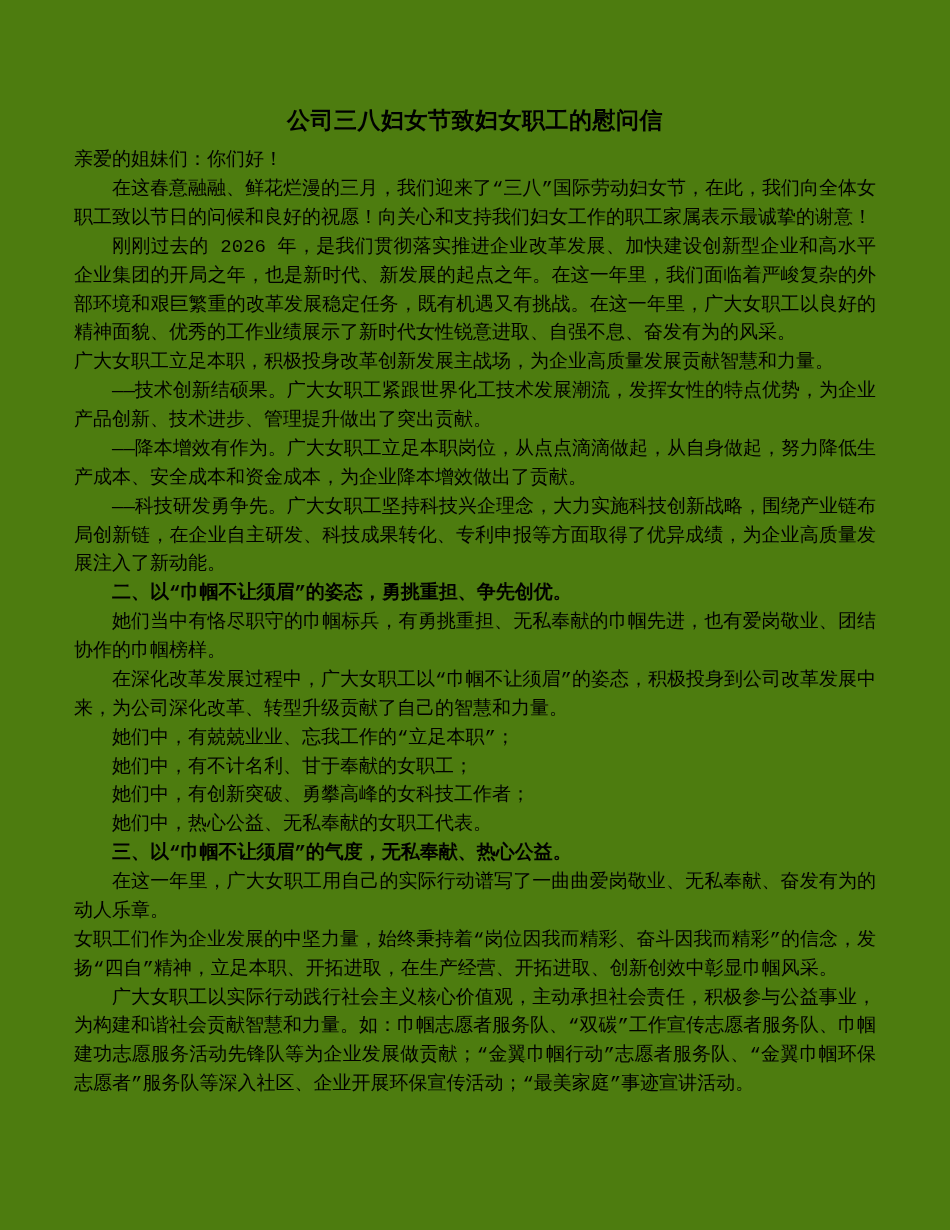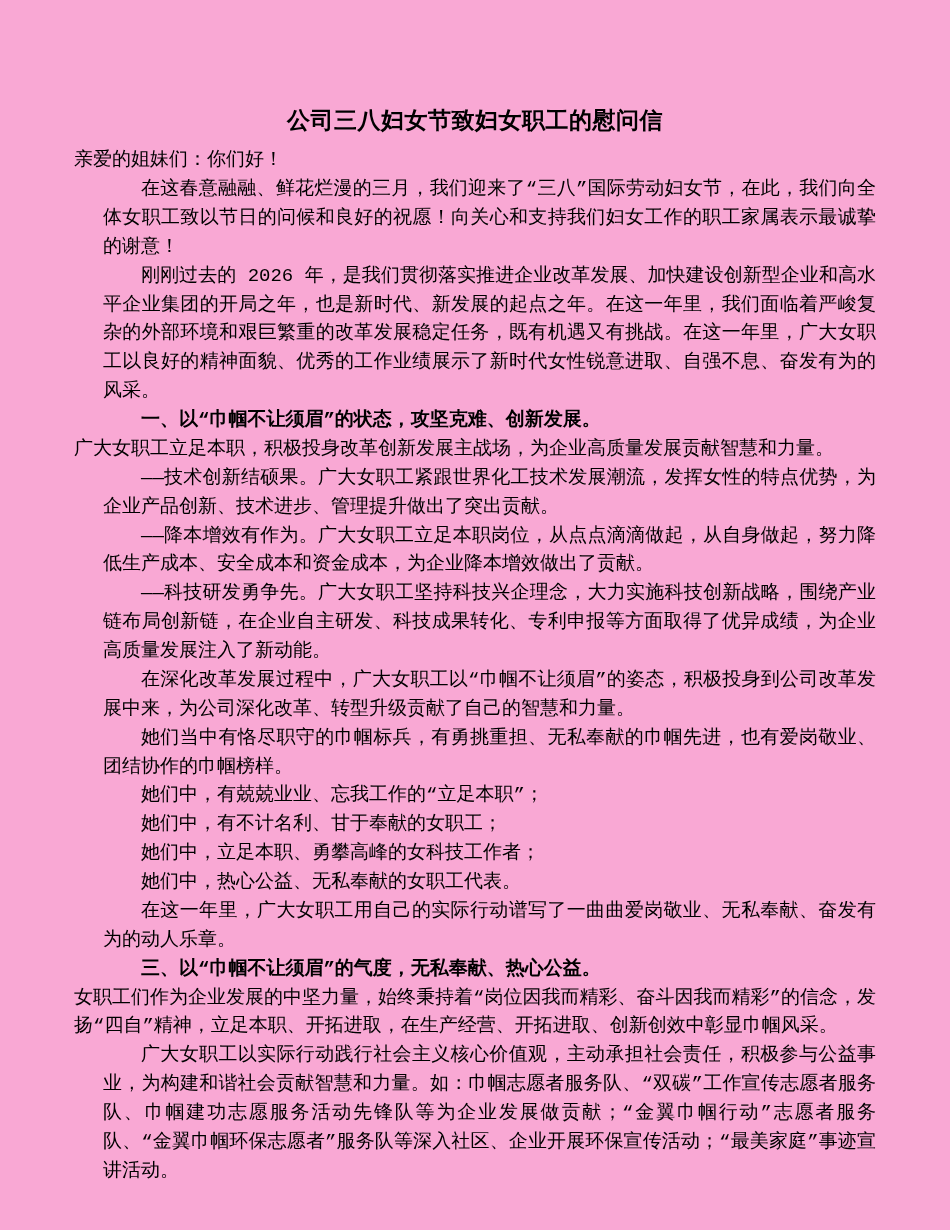--- a/index.html
+++ b/index.html
@@ -11,21 +11,21 @@
     width: 950px;
     min-height: 1230px;
     font-family: "DejaVu Serif", "Liberation Serif", serif;
     color: #000000;
   }
   .page {
     width: 950px;
     min-height: 1230px;
     box-sizing: border-box;
     padding: 104px 74px 40px 74px;
-    background: #f9a8d4;
+    background: #4d7c0f;
   }
   .doc-title {
     text-align: center;
     font-size: 23px;
     font-weight: bold;
     letter-spacing: 0.5px;
     margin: 0 0 10px 0;
     line-height: 1.4;
     font-family: "DejaVu Serif", "Liberation Serif", serif;
   }
@@ -33,49 +33,48 @@
     font-size: 19px;
     line-height: 1.52;
     margin: 0;
     text-align: justify;
     text-justify: inter-ideograph;
     letter-spacing: 0px;
     font-family: Liberation Mono, monospace;
   }
   .indent {
     text-indent: 2em;
-    margin-left: 29px;
   }
   .noindent {
     text-indent: 0;
   }
   .bold {
     font-weight: bold;
   }
 </style>
 </head>
 <body>
 
 <div class="page">
   <h1 class="doc-title">公司三八妇女节致妇女职工的慰问信</h1>
 
   <p class="para noindent">亲爱的姐妹们：你们好！</p>
   <p class="para indent">在这春意融融、鲜花烂漫的三月，我们迎来了“三八”国际劳动妇女节，在此，我们向全体女职工致以节日的问候和良好的祝愿！向关心和支持我们妇女工作的职工家属表示最诚挚的谢意！</p>
   <p class="para indent">刚刚过去的 2026 年，是我们贯彻落实推进企业改革发展、加快建设创新型企业和高水平企业集团的开局之年，也是新时代、新发展的起点之年。在这一年里，我们面临着严峻复杂的外部环境和艰巨繁重的改革发展稳定任务，既有机遇又有挑战。在这一年里，广大女职工以良好的精神面貌、优秀的工作业绩展示了新时代女性锐意进取、自强不息、奋发有为的风采。</p>
 
-  <p class="para indent bold">一、以“巾帼不让须眉”的状态，攻坚克难、创新发展。</p>
   <p class="para noindent">广大女职工立足本职，积极投身改革创新发展主战场，为企业高质量发展贡献智慧和力量。</p>
   <p class="para indent">——技术创新结硕果。广大女职工紧跟世界化工技术发展潮流，发挥女性的特点优势，为企业产品创新、技术进步、管理提升做出了突出贡献。</p>
   <p class="para indent">——降本增效有作为。广大女职工立足本职岗位，从点点滴滴做起，从自身做起，努力降低生产成本、安全成本和资金成本，为企业降本增效做出了贡献。</p>
   <p class="para indent">——科技研发勇争先。广大女职工坚持科技兴企理念，大力实施科技创新战略，围绕产业链布局创新链，在企业自主研发、科技成果转化、专利申报等方面取得了优异成绩，为企业高质量发展注入了新动能。</p>
 
+  <p class="para indent bold">二、以“巾帼不让须眉”的姿态，勇挑重担、争先创优。</p>
+  <p class="para indent">她们当中有恪尽职守的巾帼标兵，有勇挑重担、无私奉献的巾帼先进，也有爱岗敬业、团结协作的巾帼榜样。</p>
   <p class="para indent">在深化改革发展过程中，广大女职工以“巾帼不让须眉”的姿态，积极投身到公司改革发展中来，为公司深化改革、转型升级贡献了自己的智慧和力量。</p>
-  <p class="para indent">她们当中有恪尽职守的巾帼标兵，有勇挑重担、无私奉献的巾帼先进，也有爱岗敬业、团结协作的巾帼榜样。</p>
   <p class="para indent">她们中，有兢兢业业、忘我工作的“立足本职”；</p>
   <p class="para indent">她们中，有不计名利、甘于奉献的女职工；</p>
-  <p class="para indent">她们中，立足本职、勇攀高峰的女科技工作者；</p>
+  <p class="para indent">她们中，有创新突破、勇攀高峰的女科技工作者；</p>
   <p class="para indent">她们中，热心公益、无私奉献的女职工代表。</p>
+  <p class="para indent bold">三、以“巾帼不让须眉”的气度，无私奉献、热心公益。</p>
+
   <p class="para indent">在这一年里，广大女职工用自己的实际行动谱写了一曲曲爱岗敬业、无私奉献、奋发有为的动人乐章。</p>
-
-  <p class="para indent bold">三、以“巾帼不让须眉”的气度，无私奉献、热心公益。</p>
   <p class="para noindent">女职工们作为企业发展的中坚力量，始终秉持着“岗位因我而精彩、奋斗因我而精彩”的信念，发扬“四自”精神，立足本职、开拓进取，在生产经营、开拓进取、创新创效中彰显巾帼风采。</p>
   <p class="para indent">广大女职工以实际行动践行社会主义核心价值观，主动承担社会责任，积极参与公益事业，为构建和谐社会贡献智慧和力量。如：巾帼志愿者服务队、“双碳”工作宣传志愿者服务队、巾帼建功志愿服务活动先锋队等为企业发展做贡献；“金翼巾帼行动”志愿者服务队、“金翼巾帼环保志愿者”服务队等深入社区、企业开展环保宣传活动；“最美家庭”事迹宣讲活动。</p>
 </div>
 
 </body></html>

